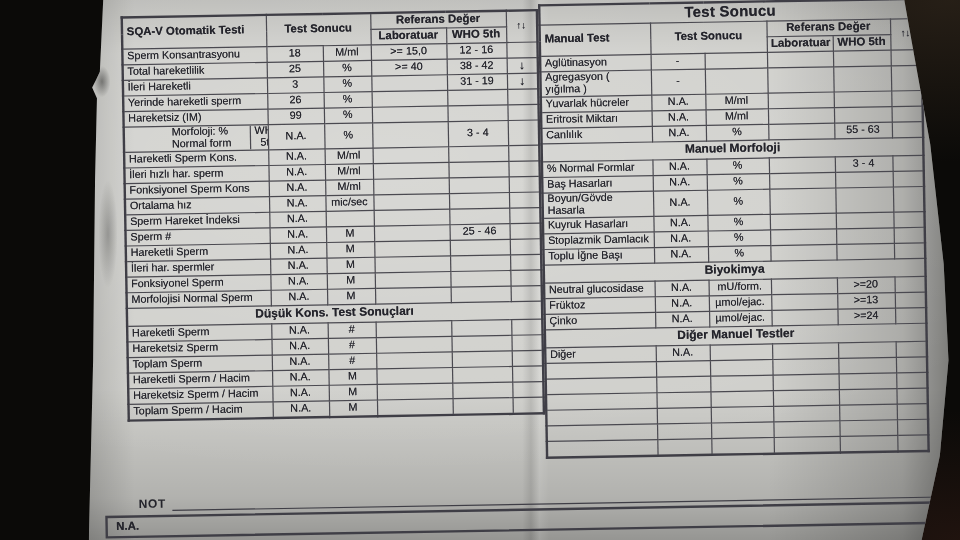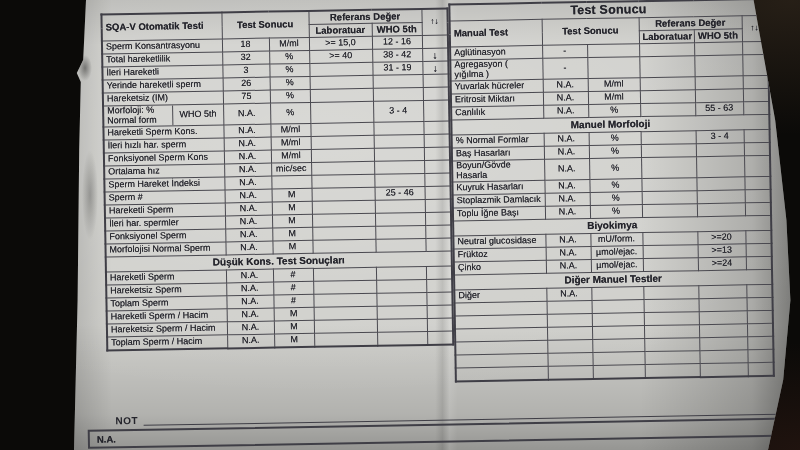--- a/index.html
+++ b/index.html
@@ -40,21 +40,21 @@
   .tbl th{font-weight:bold;text-align:center;font-size:9.5px;}
   .tbl td.name{text-align:left;}
   .tbl td.val{text-align:center;}
   .tbl td.arrow{text-align:center;font-weight:bold;font-size:10px;padding:0 1px;}
   .tbl td.section{text-align:center;font-weight:bold;font-size:10px;height:14px;}
   .tbl .title-row th{font-size:12.5px;height:15px;letter-spacing:.2px;}
   .left-tbl{left:104px;top:8px;width:346px;}
   .right-tbl{left:452px;top:4px;width:318px;}
   .splitcell{display:flex;align-items:stretch;margin:0 -3px;}
   .splitcell > span{padding:0 3px;display:block;}
-  .splitcell > span:first-child{flex:0 0 62px;}
+  .splitcell > span:first-child{flex:0 0 62px;margin-left:36px;}
   .splitcell > .subcell{flex:1;border-left:1px solid #4a4950;display:flex;align-items:center;justify-content:center;text-align:center;}
   .note-label{position:absolute;left:112px;top:410px;font-size:10px;font-weight:bold;letter-spacing:.5px;}
   .note-underline{position:absolute;left:140px;top:420px;width:642px;height:0;border-top:1.5px solid #3f3e46;}
   .note-box{
     position:absolute;left:84px;top:424px;width:698px;height:15px;
     border:2px solid #3f3e46;font-size:9.5px;font-weight:bold;
     display:flex;align-items:center;padding:0 7px;
     text-shadow:0 0 .5px rgba(30,30,40,.75);
   }
 </style>
@@ -93,21 +93,21 @@
             <tr>
               <td class="name">Sperm Konsantrasyonu</td>
               <td class="val">18</td>
               <td class="val">M/ml</td>
               <td class="val">&gt;= 15,0</td>
               <td class="val">12 - 16</td>
               <td class="arrow"></td>
             </tr>
             <tr>
               <td class="name">Total hareketlilik</td>
-              <td class="val">32</td>
+              <td class="val">25</td>
               <td class="val">%</td>
               <td class="val">&gt;= 40</td>
               <td class="val">38 - 42</td>
               <td class="arrow">↓</td>
             </tr>
             <tr>
               <td class="name">İleri Hareketli</td>
               <td class="val">3</td>
               <td class="val">%</td>
               <td class="val"></td>
@@ -117,21 +117,21 @@
             <tr>
               <td class="name">Yerinde hareketli sperm</td>
               <td class="val">26</td>
               <td class="val">%</td>
               <td class="val"></td>
               <td class="val"></td>
               <td class="arrow"></td>
             </tr>
             <tr>
               <td class="name">Hareketsiz (IM)</td>
-              <td class="val">75</td>
+              <td class="val">99</td>
               <td class="val">%</td>
               <td class="val"></td>
               <td class="val"></td>
               <td class="arrow"></td>
             </tr>
             <tr>
               <td class="name">
                 <div class="splitcell">
                   <span>Morfoloji: % Normal form</span>
                   <span class="subcell">WHO 5th</span>

